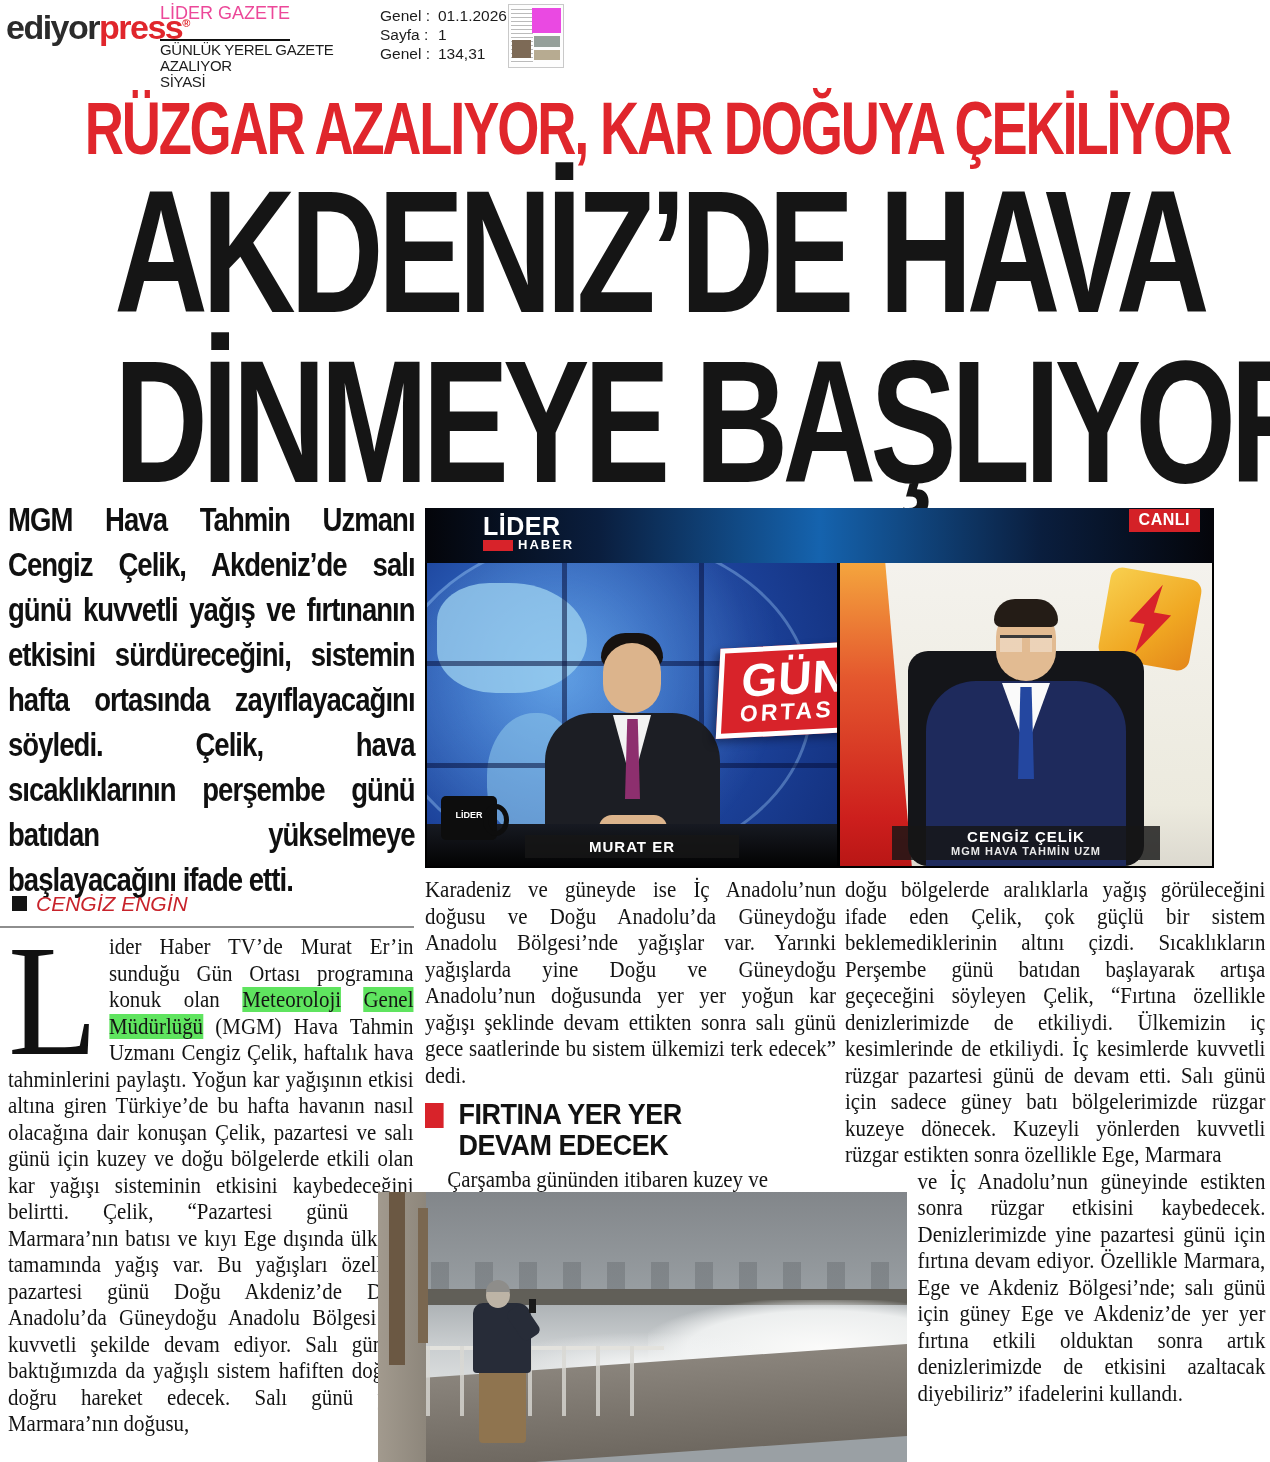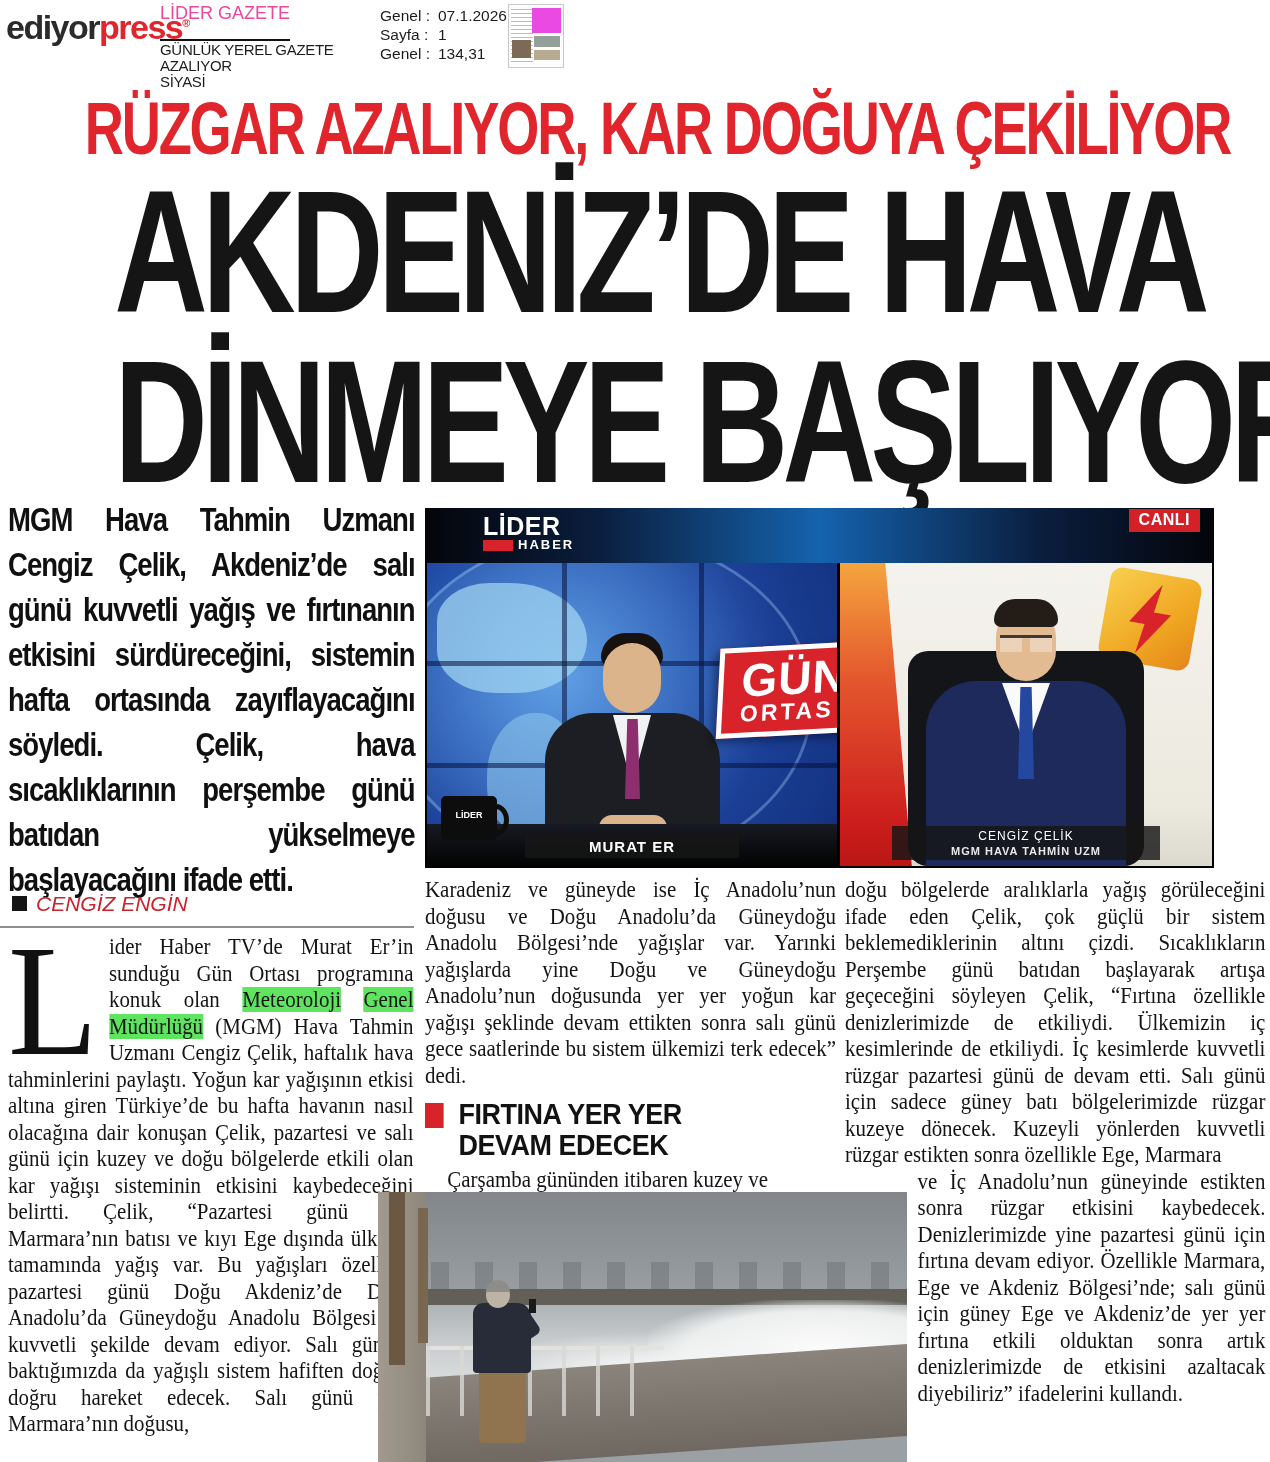--- a/index.html
+++ b/index.html
@@ -96,21 +96,21 @@
   .g-tie{position:absolute;left:calc(50% - 8px);top:124px;width:16px;height:92px;background:#2447a0;
          clip-path:polygon(15% 0,85% 0,100% 100%,0 100%);}
   .g-head{position:absolute;left:calc(50% - 30px);top:44px;width:60px;height:74px;background:#e2bb92;border-radius:30px;}
   .g-hair{position:absolute;left:calc(50% - 32px);top:36px;width:64px;height:28px;background:#241c16;
           border-radius:30px 30px 10px 10px;}
   .g-glasses{position:absolute;left:calc(50% - 26px);top:72px;width:52px;height:14px;
              border-top:3px solid #3a3a3a;
              background:linear-gradient(90deg,rgba(255,255,255,.35) 0 42%,transparent 42% 58%,rgba(255,255,255,.35) 58% 100%);}
   .cap-r{position:absolute;left:14%;right:14%;bottom:6px;background:rgba(22,22,22,.82);color:#fff;
          text-align:center;padding:2px 0 3px;}
-  .cap-r .n{font-size:12px;font-weight:normal;letter-spacing:1px;line-height:17px;}
+  .cap-r .n{font-size:15px;font-weight:bold;letter-spacing:1px;line-height:17px;}
   .cap-r .t{font-size:11px;font-weight:bold;letter-spacing:1px;line-height:12px;color:#e8e8e8;}
 
   
   .byline{left:12px;top:892px;font-size:21px;font-style:italic;color:#c8232b;}
   .bl-sq{display:inline-block;width:15px;height:15px;background:#141414;margin-right:9px;}
   .byline .last{font-weight:normal;}
   .rule{left:0;top:926px;width:414px;height:2px;background:#8e8e8e;}
 
   .bodycol{font-family:"Liberation Serif",serif;font-size:22.5px;line-height:26.5px;
            text-align:justify;color:#141414;transform:scaleX(0.93);transform-origin:0 0;}
@@ -161,21 +161,21 @@
   <div class="abs brand"><span class="b1">ediyor</span><span class="b2">press</span><span class="reg">®</span></div>
 
   <div class="abs pub">
     <div><span class="pub-name">LİDER GAZETE</span></div>
     <div class="pub-line">GÜNLÜK YEREL GAZETE</div>
     <div class="pub-line">AZALIYOR</div>
     <div class="pub-line">SİYASİ</div>
   </div>
 
   <div class="abs meta">
-    <div><span class="lab">Genel :</span><span>07.1.2026</span></div>
+    <div><span class="lab">Genel :</span><span>01.1.2026</span></div>
     <div><span class="lab">Sayfa :</span><span>1</span></div>
     <div><span class="lab">Genel :</span><span>134,31</span></div>
   </div>
 
   <div class="abs thumb">
     <div class="t-text"></div>
     <div class="t-hl"></div>
     <div class="t-img1"></div>
     <div class="t-img2"></div>
     <div class="t-img3"></div>

